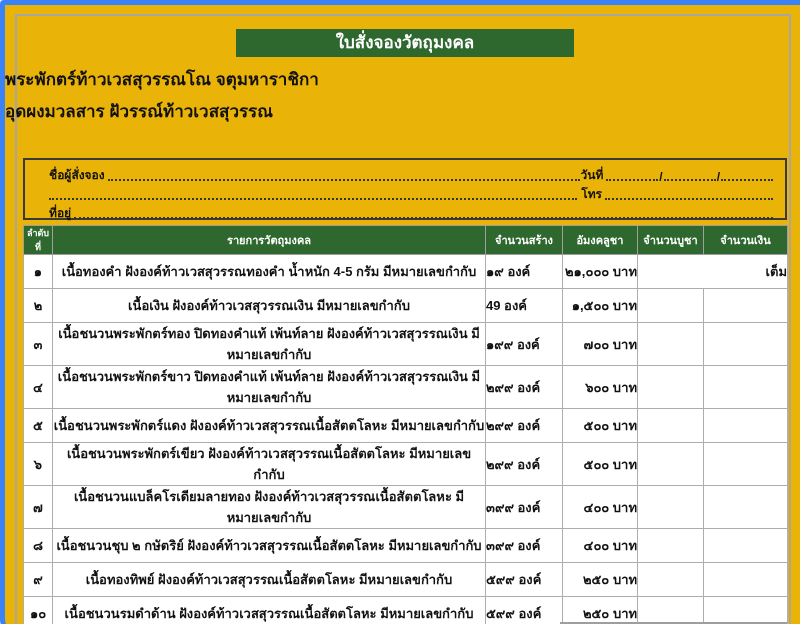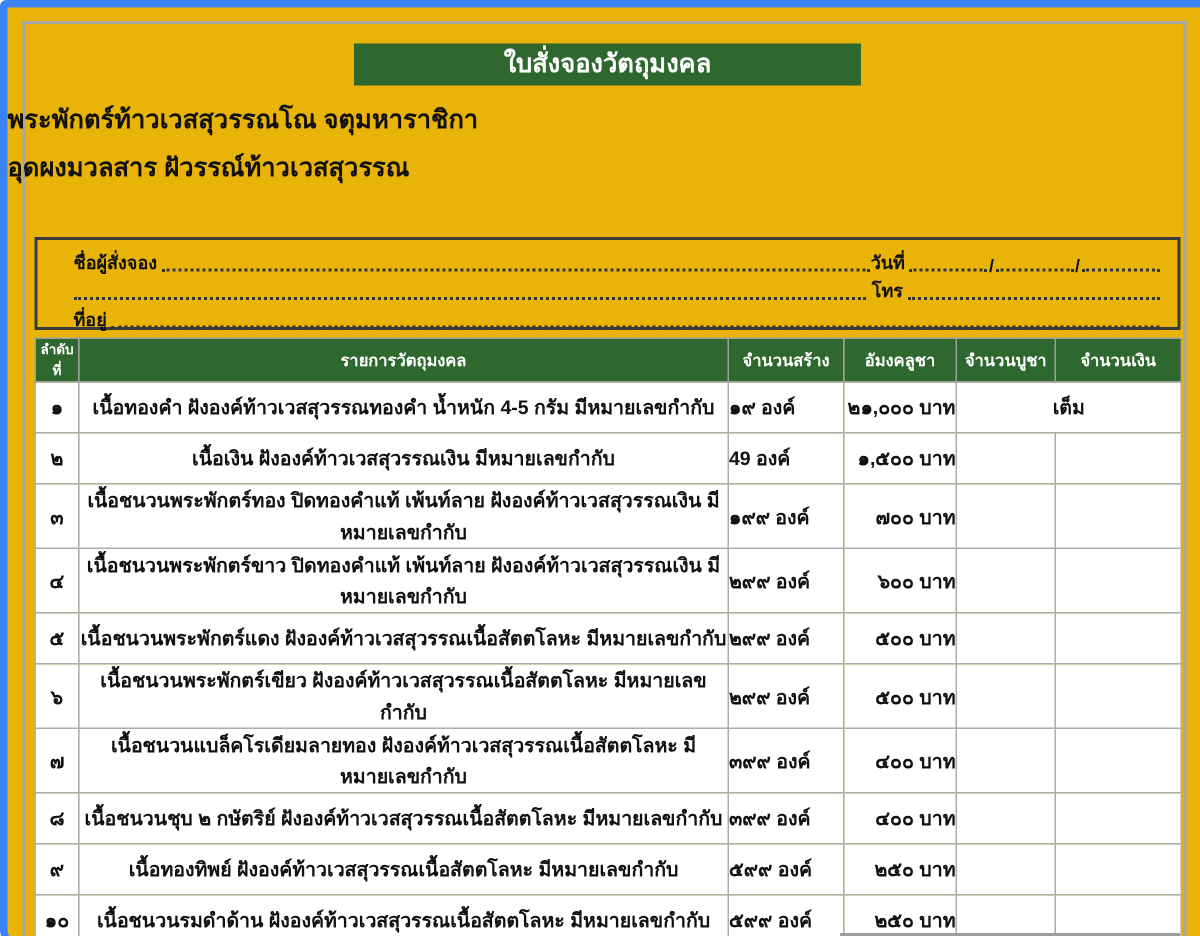--- a/index.html
+++ b/index.html
@@ -46,21 +46,21 @@
   }
   table.order th.small{font-size:9px;}
   table.order td{
     border:1px solid #adadad;height:34px;font-size:13px;font-weight:bold;color:#111;
     background:#fff;padding:0;box-sizing:border-box;
   }
   td.no-cell{background:#2e682f;color:#fff;text-align:center;font-size:11px;}
   td.item-cell{text-align:center;padding:0 4px 0 6px;}
   td.qty-cell{text-align:left;padding-right:8px;}
   td.price-cell{text-align:right;padding-right:10px;margin-left:16px;}
-  td.full-cell{background:#ffff3d;color:#e02020;text-align:center;font-size:17px;}
+  td.full-cell{background:#ffff3d;color:#e02020;text-align:right;font-size:17px;}
   td.blank-cell{background:#fff;}
   
   .footer-box{
     position:absolute;left:555px;top:617px;width:227px;height:40px;
     border:2px solid #9e9e9e;background:#fff;box-sizing:border-box;
   }
 </style>
 </head>
 <body>
 

